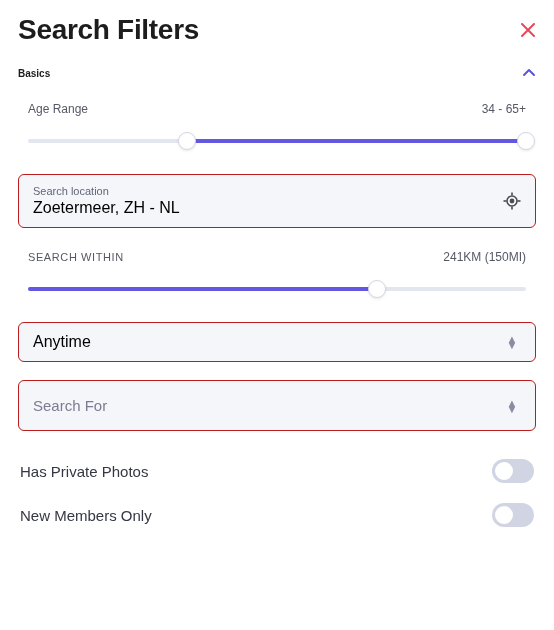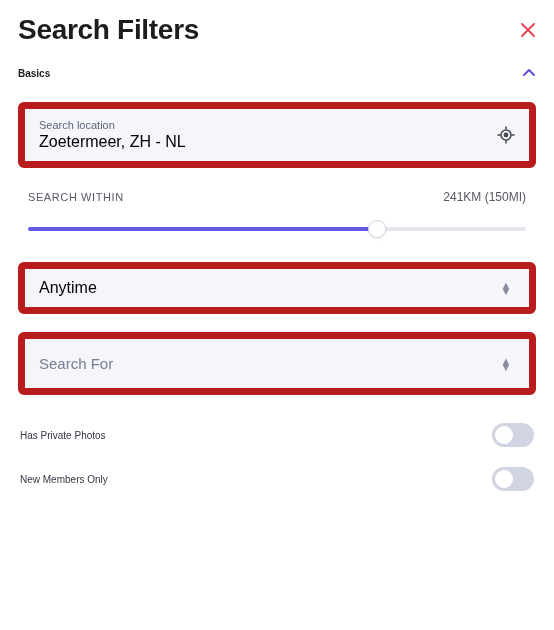--- a/index.html
+++ b/index.html
@@ -95,21 +95,21 @@
     width: 18px; height: 18px;
     border-radius: 50%;
     background: #fff;
     border: 1px solid #d5d7e3;
     box-shadow: 0 1px 3px rgba(0,0,0,0.1);
     transform: translate(-50%, -50%);
     cursor: grab;
   }
   .boxed {
     background: #f5f6fa;
-    border: 7px solid #b91c1c;
+    border: 1px solid #b91c1c;
     border-radius: 6px;
     padding: 10px 14px;
     margin: 0 0 18px 0;
     position: relative;
   }
   .boxed .mini-label {
     font-size: 11px;
     color: #62657a;
     margin-bottom: 2px;
   }
@@ -136,21 +136,21 @@
     color: #8a8ca0;
     display: flex; flex-direction: column; align-items: center;
   }
   .toggle-row {
     display: flex;
     justify-content: space-between;
     align-items: center;
     padding: 10px 2px;
   }
   .toggle-label {
-    font-size: 10px;
+    font-size: 15px;
     color: #353744;
   }
   .toggle {
     width: 42px; height: 24px;
     border-radius: 14px;
     background: #d1d4e2;
     position: relative;
     cursor: pointer;
   }
   .toggle-knob {
@@ -178,20 +178,32 @@
 
   <div class="section-row">
     <div class="section-label">Basics</div>
     <div class="chevron">
       <svg width="14" height="10" viewBox="0 0 14 10" fill="none" stroke-width="2" stroke-linecap="round" stroke-linejoin="round">
         <polyline points="2,7 7,2 12,7"></polyline>
       </svg>
     </div>
   </div>
 
+  <div class="field-block">
+    <div class="label-row">
+      <span class="field-label">Age Range</span>
+      <span class="field-value-right">34 - 65+</span>
+    </div>
+    <div class="slider-wrap">
+      <div class="track-base"></div>
+      <div class="track-fill" id="age-fill" style="left: 32%; right: 0%;"></div>
+      <div class="knob" id="age-knob-lo" style="left: 32%;"></div>
+      <div class="knob" id="age-knob-hi" style="left: 100%;"></div>
+    </div>
+  </div>
 
   <div class="boxed">
     <div class="mini-label">Search location</div>
     <div class="big-value">Zoetermeer, ZH - NL</div>
     <div class="right-icon loc-icon">
       <svg width="18" height="18" viewBox="0 0 18 18" fill="none" stroke-width="1.6">
         <circle cx="9" cy="9" r="5"></circle>
           <circle cx="9" cy="9" r="1.6" fill="#4a4c56"></circle>
         <line x1="9" y1="0.5" x2="9" y2="3.5"></line>
           <line x1="9" y1="14.5" x2="9" y2="17.5"></line>

